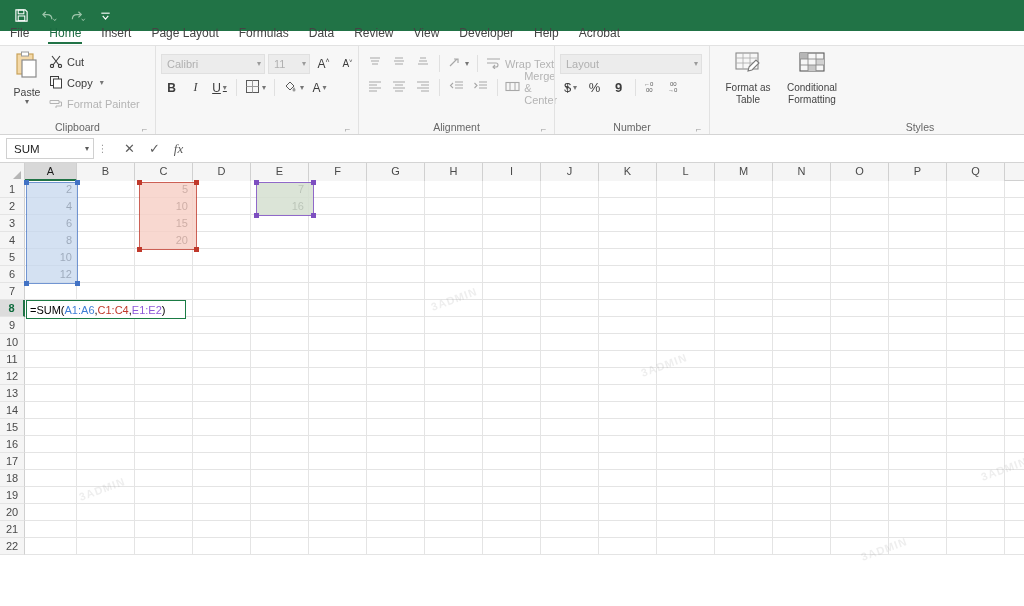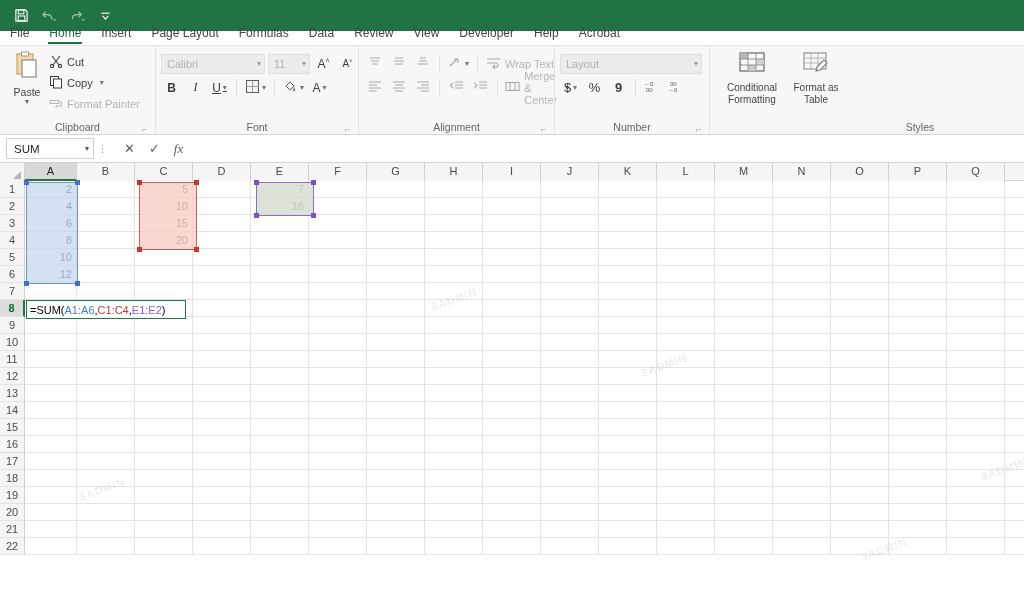--- a/index.html
+++ b/index.html
@@ -340,21 +340,20 @@
               </span>
                 <span class="chev">▾</span>
             </div>
             <div class="ibtn">
               <span style="font-size:12px">A</span>
                 <span class="chev">▾</span>
             </div>
           </div>
         </div>
       </div>
-      <div class="rgroup-label" style="width:100%">Font</div>
       <div class="dialog-launcher">⌐</div>
     </div>
 
     <div class="rgroup" style="width:196px">
       <div class="rgroup-body">
         <div class="font-rows">
           <div class="frow">
             <div class="ibtn dim">
                 <span><svg width="14" height="12" viewBox="0 0 14 12">
                     <path d="M2 2h10M3 5h8M4 8h6" stroke="#a8a8a8" stroke-width="1.2"></path>
@@ -465,43 +464,43 @@
             </div>
           </div>
         </div>
       </div>
       <div class="rgroup-label" style="width:100%">Number</div>
       <div class="dialog-launcher">⌐</div>
     </div>
 
     <div class="rgroup" style="width:auto;flex:1">
       <div class="rgroup-body" style="gap:6px;padding-left:6px">
+        <div class="paste-btn" style="width:54px">
+          <span>
+            <svg width="30" height="26" viewBox="0 0 30 26">
+              <rect x="3" y="2" width="22" height="16" fill="none" stroke="#8a8a8a" stroke-width="1.1"></rect>
+              <path d="M3 7h22M3 12h22M10 2v16M17 2v16" stroke="#b0b0b0" stroke-width="0.9"></path>
+              <path d="M16 16l7-7 3 3-7 7-4 1z" fill="#ffffff" stroke="#7a7a7a" stroke-width="1.1"></path>
+            </svg>
+          </span>
+          <span class="paste-label" style="font-size:10px;line-height:11px">Format as</span>
+          <span class="paste-label" style="font-size:10px;line-height:11px">Table</span>
+        </div>
         <div class="paste-btn" style="width:62px">
           <span>
             <svg width="32" height="26" viewBox="0 0 32 26">
               <rect x="4" y="2" width="24" height="18" fill="none" stroke="#5a5a5a" stroke-width="1.1"></rect>
               <rect x="4" y="2" width="8" height="6" fill="#b6b6b6"></rect>
                 <rect x="20" y="8" width="8" height="6" fill="#d2d2d2"></rect>
                 <rect x="12" y="14" width="8" height="6" fill="#c8c8c8"></rect>
               <path d="M12 2v18M20 2v18M4 8h24M4 14h24" stroke="#8a8a8a" stroke-width="0.9"></path>
             </svg>
           </span>
           <span class="paste-label" style="font-size:10px;line-height:11px;text-align:center">Conditional</span>
           <span class="paste-label" style="font-size:10px;line-height:11px">Formatting</span>
-        </div>
-        <div class="paste-btn" style="width:54px">
-          <span>
-            <svg width="30" height="26" viewBox="0 0 30 26">
-              <rect x="3" y="2" width="22" height="16" fill="none" stroke="#8a8a8a" stroke-width="1.1"></rect>
-              <path d="M3 7h22M3 12h22M10 2v16M17 2v16" stroke="#b0b0b0" stroke-width="0.9"></path>
-              <path d="M16 16l7-7 3 3-7 7-4 1z" fill="#ffffff" stroke="#7a7a7a" stroke-width="1.1"></path>
-            </svg>
-          </span>
-          <span class="paste-label" style="font-size:10px;line-height:11px">Format as</span>
-          <span class="paste-label" style="font-size:10px;line-height:11px">Table</span>
         </div>
       </div>
       <div class="rgroup-label" style="width:170px;margin-left:120px">Styles</div>
     </div>
   </div>
 
   <div class="fbar">
     <div class="namebox">
       <span>SUM</span>
       <span class="nd">▾</span>

